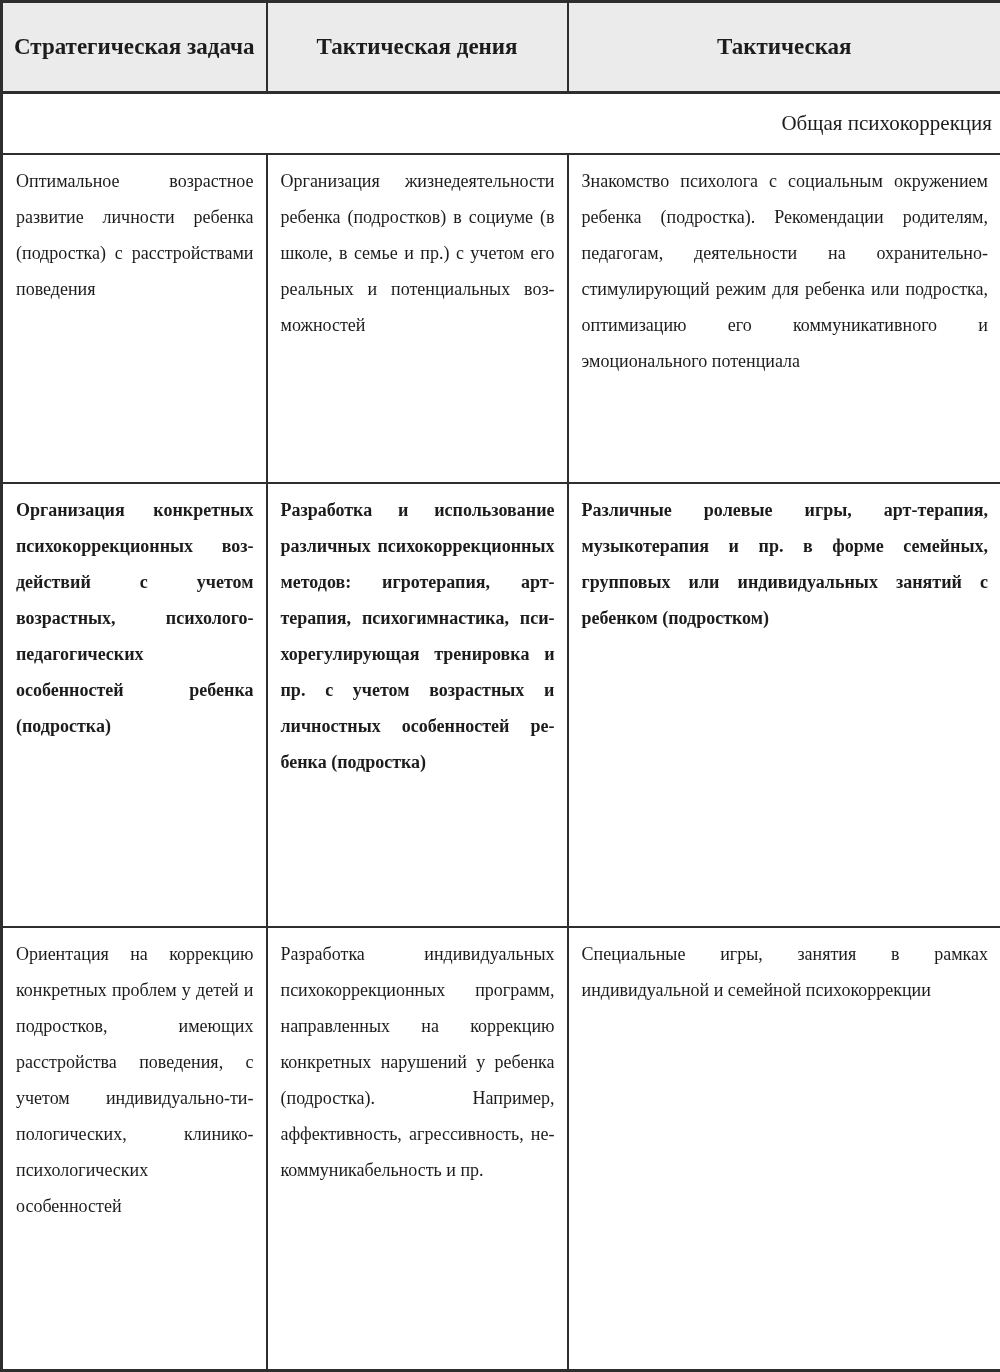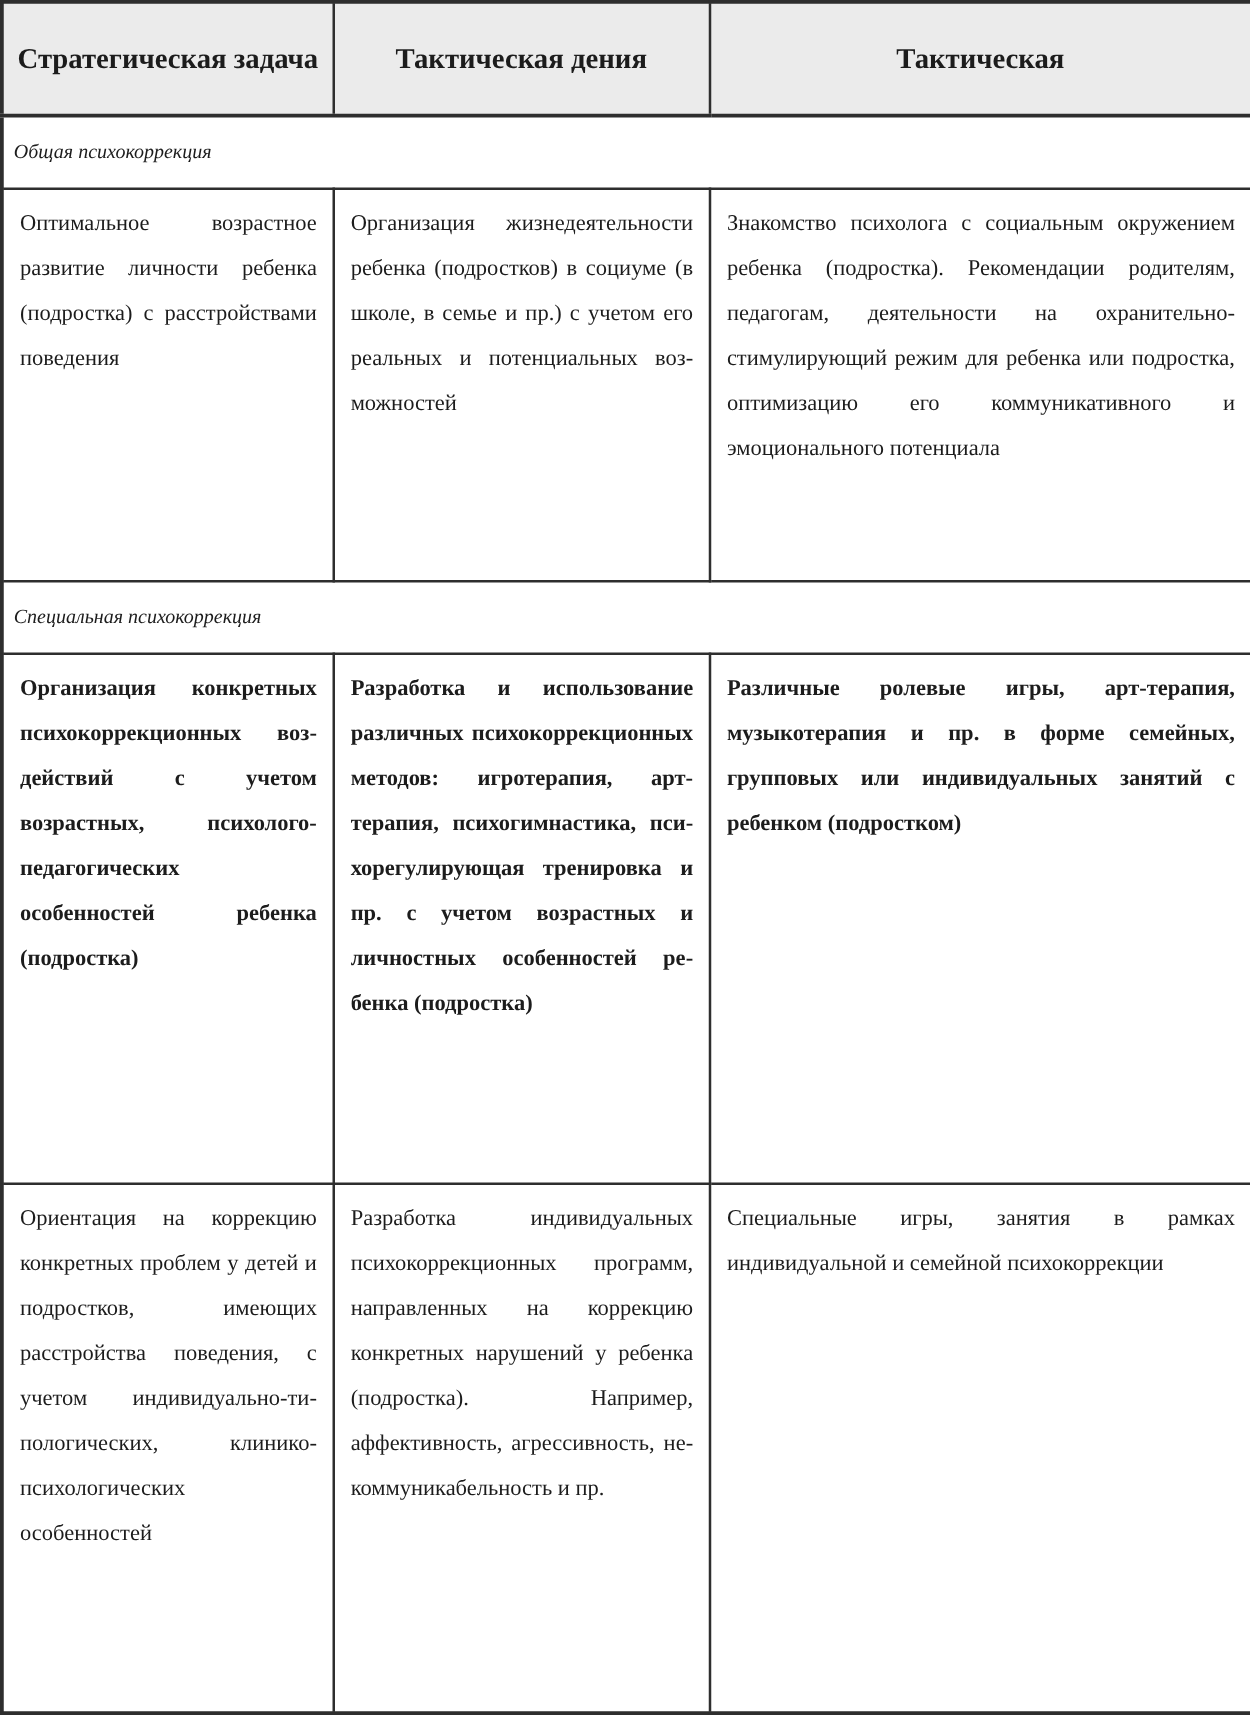--- a/index.html
+++ b/index.html
@@ -33,23 +33,22 @@
     font-size: 23px;
     font-weight: bold;
     text-align: center;
     vertical-align: middle;
     line-height: 1.6;
     padding: 4px 10px;
     border-bottom: 3px solid #2e2e2e;
   }
   tr.section-row { height: 56px; }
   td.section-cell {
-    font-style: italic;
-    font-size: 16px;
-    text-align: left;
+    font-size: 21px;
+    text-align: right;
     vertical-align: middle;
     background: #ffffff;
     padding: 2px 8px;
   }
   td.body-cell {
     vertical-align: top;
     text-align: justify;
     font-size: 18px;
     line-height: 36px;
     padding: 8px 12px 6px 13px;
@@ -79,23 +78,20 @@
   <tbody>
     <tr class="section-row">
       <td class="section-cell" colspan="3">Общая психокоррекция</td>
     </tr>
     <tr class="row-general">
       <td class="body-cell">Оптимальное воз­растное развитие личности ребенка (подростка) с рас­стройствами пове­дения</td>
       <td class="body-cell">Организация жизне­деятельности ребенка (подростков) в социуме (в школе, в семье и пр.) с учетом его реальных и потенциальных воз­можностей</td>
       <td class="body-cell">Знакомство психолога с социаль­ным окружением ребенка (под­ростка). Рекомендации родителям, педагогам, деятельности на охра­нительно-стимулирующий режим для ребенка или подростка, опти­мизацию его коммуникативного и эмоционального потенциала</td>
     </tr>
 
-    <tr class="section-row">
-      <td class="section-cell" colspan="3">Специальная психокоррекция</td>
-    </tr>
     <tr class="row-special">
       <td class="body-cell">Организация кон­кретных психокор­рекционных воз­действий с учетом возрастных, пси­холого-педагогиче­ских особенностей ребенка (подрост­ка)</td>
       <td class="body-cell">Разработка и исполь­зование различных психокоррекционных методов: игротера­пия, арт-терапия, пси­хогимнастика, пси­хорегулирующая тре­нировка и пр. с учетом возрастных и личност­ных особенностей ре­бенка (подростка)</td>
       <td class="body-cell">Различные ролевые игры, арт-терапия, музыкотерапия и пр. в форме семейных, групповых или индивидуальных занятий с ребенком (подростком)</td>
     </tr>
 
     <tr class="row-diff">
       <td class="body-cell">Ориентация на кор­рекцию конкретных проблем у детей и подростков, име­ющих расстройства поведения, с учетом индивидуально-ти­пологических, кли­нико-психологиче­ских особенностей</td>
       <td class="body-cell">Разработка индивиду­альных психокоррек­ционных программ, направленных на кор­рекцию конкретных нарушений у ребенка (подростка). Напри­мер, аффективность, агрессивность, не­коммуникабельность и пр.</td>
       <td class="body-cell">Специальные игры, занятия в рамках индивидуальной и се­мейной психокоррекции</td>

